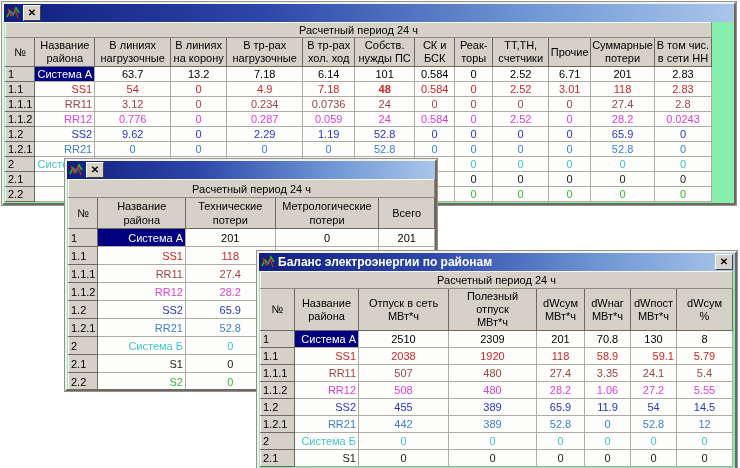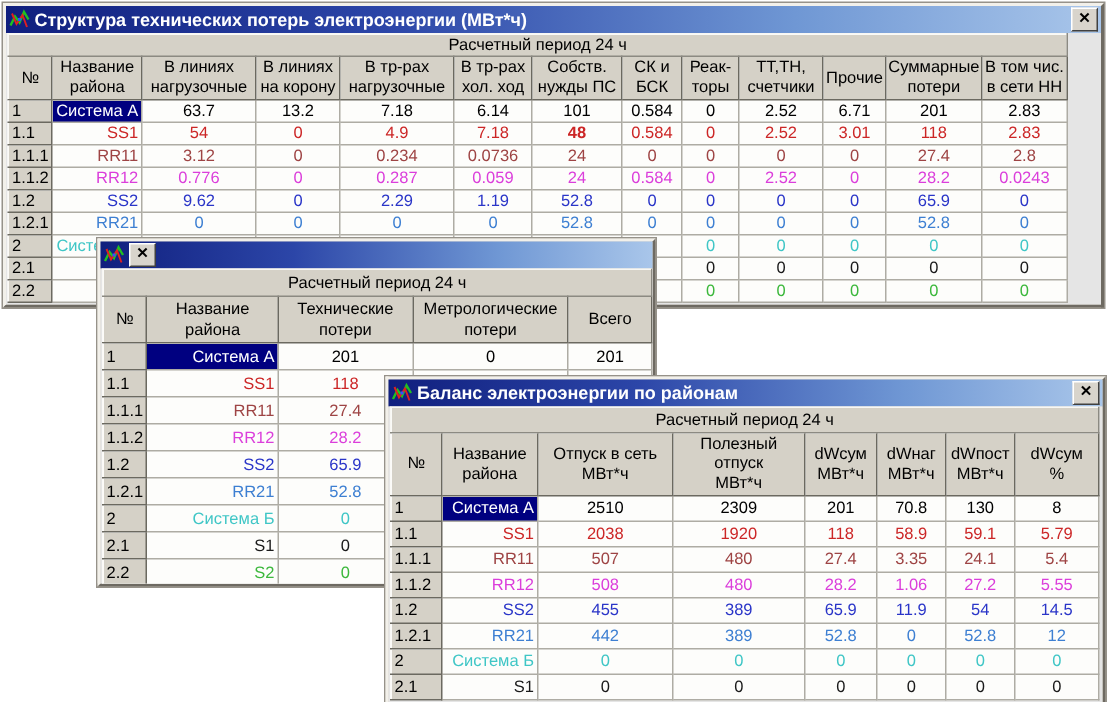--- a/index.html
+++ b/index.html
@@ -35,21 +35,21 @@
     width:16px;height:14px;
     background:#d8d4cc;
     border-top:1px solid #ffffff;border-left:1px solid #ffffff;
     border-right:1px solid #404040;border-bottom:1px solid #404040;
     font-size:10px;font-weight:bold;color:#000;
     display:flex;align-items:center;justify-content:center;
     line-height:1;cursor:default;
   }
   .content{
     position:relative;
-    background:#e5e5e5;
+    background:#86efac;
     height:calc(100% - 18px);
     overflow:hidden;
     padding:0 0 0 1px;
   }
   table{
     border-collapse:collapse;table-layout:fixed;
     font-size:11px;
     background:#fdfdfb;
     border:1px solid #5c5a52;
   }
@@ -105,21 +105,20 @@
 </head>
 <body>
 
 <div class="window" id="w1">
   <div class="titlebar">
     <svg class="title-icon" viewBox="0 0 14 14">
       <polyline points="1,11 4,5 7,9 10,2 13,7" fill="none" stroke="#20c020" stroke-width="1.6"></polyline>
       <polyline points="2,3 5,10 9,4 12,12" fill="none" stroke="#e02020" stroke-width="1.3"></polyline>
       <rect x="6" y="6" width="2" height="2" fill="#3050ff"></rect>
     </svg>
-    <span class="title-text">Структура технических потерь электроэнергии (МВт*ч)</span>
     <span class="close-btn">✕</span>
   </div>
   <div class="content">
     <div>
         <table>
           <colgroup>
             <col style="width: 24px;">
             <col style="width: 58px;">
             <col style="width: 76px;">
             <col style="width: 56px;">
@@ -466,21 +465,21 @@
               <td class="val">130</td>
               <td class="val">8</td>
             </tr>
             <tr>
               <td class="numcell">1.1</td>
               <td class="namecell" style="color: rgb(204, 38, 38);">SS1</td>
               <td class="val" style="color: rgb(204, 38, 38);">2038</td>
               <td class="val" style="color: rgb(204, 38, 38);">1920</td>
               <td class="val" style="color: rgb(204, 38, 38);">118</td>
               <td class="val" style="color: rgb(204, 38, 38);">58.9</td>
-              <td class="val" style="color: rgb(204, 38, 38);">59.1</td>
+              <td class="val" style="color: rgb(204, 38, 38); text-align: right;">59.1</td>
               <td class="val" style="color: rgb(204, 38, 38);">5.79</td>
             </tr>
             <tr>
               <td class="numcell">1.1.1</td>
               <td class="namecell" style="color: rgb(158, 68, 68);">RR11</td>
               <td class="val" style="color: rgb(158, 68, 68);">507</td>
               <td class="val" style="color: rgb(158, 68, 68);">480</td>
               <td class="val" style="color: rgb(158, 68, 68);">27.4</td>
               <td class="val" style="color: rgb(158, 68, 68);">3.35</td>
               <td class="val" style="color: rgb(158, 68, 68);">24.1</td>

